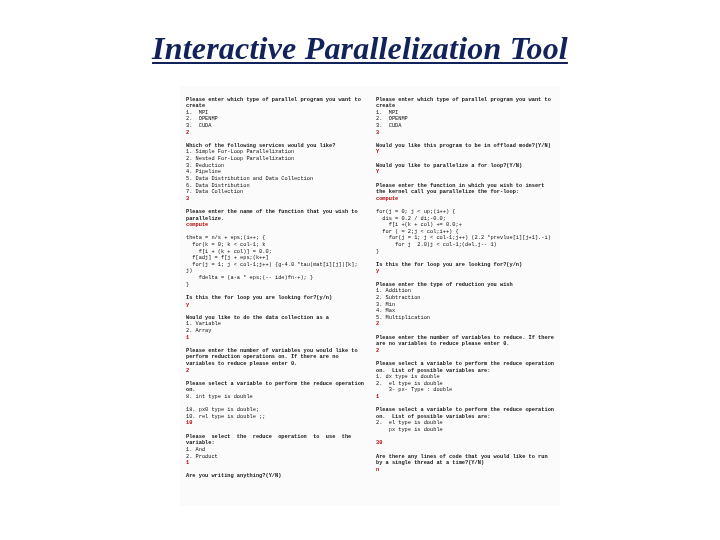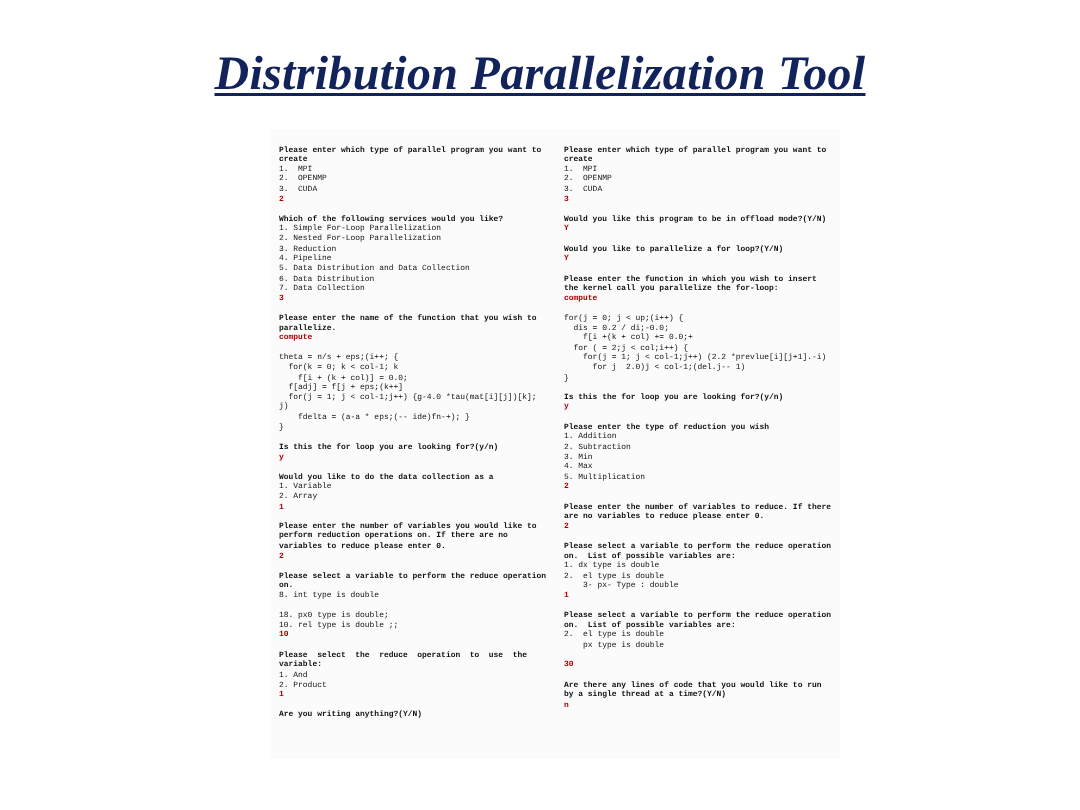--- a/index.html
+++ b/index.html
@@ -56,21 +56,21 @@
     border-left: 0;
   }
   .b { font-weight: 700; }
   .red { color: #b00000; font-weight: 700; }
 </style>
 </head>
 <body>
 
 <div class="slide">
 
-  <div class="title">Distribution Parallelization Tool</div>
+  <div class="title">Interactive Parallelization Tool</div>
 
   <div class="term-wrap">
 
     <div class="col">
 <span class="b">Please enter which type of parallel program you want to create</span>
 <span>1.  MPI
 2.  OPENMP
 3.  CUDA</span>
 <span class="red">2</span>
 

